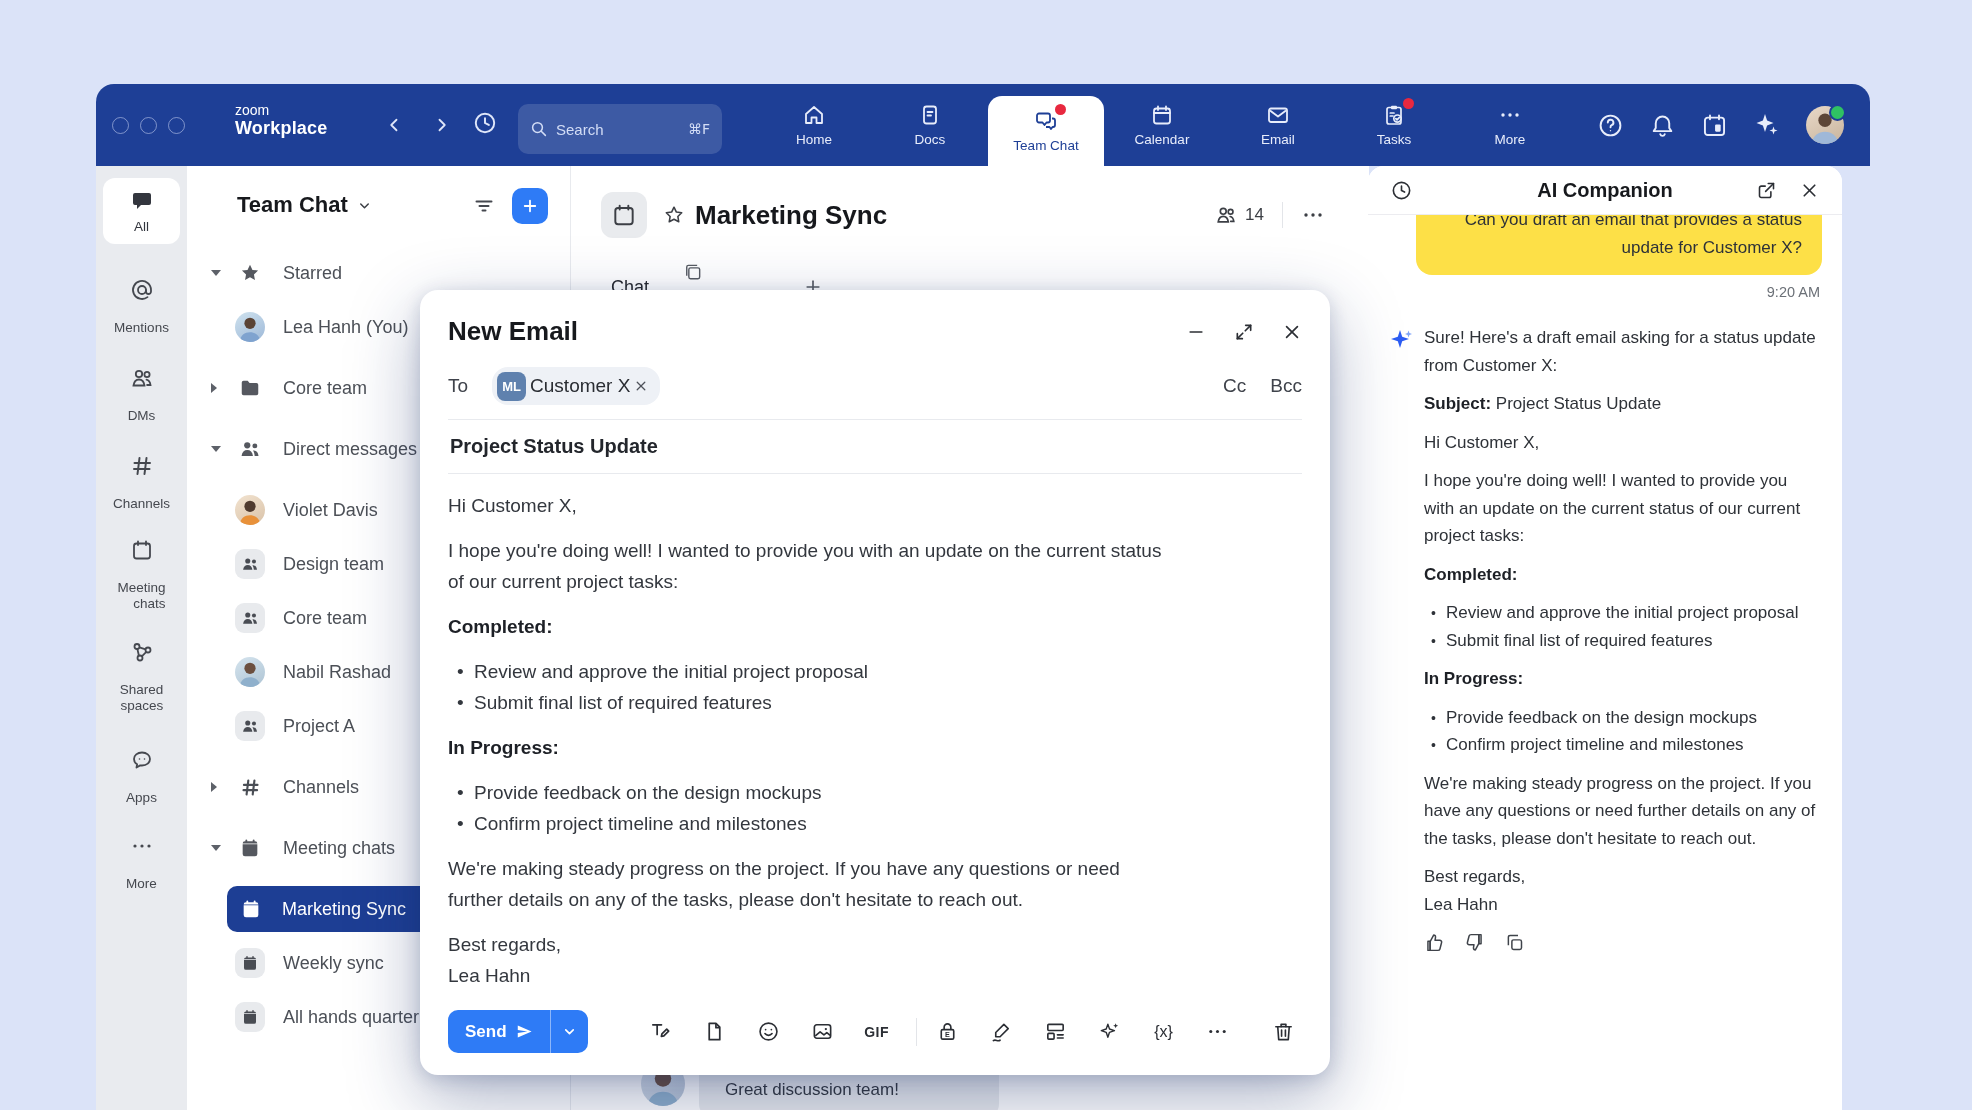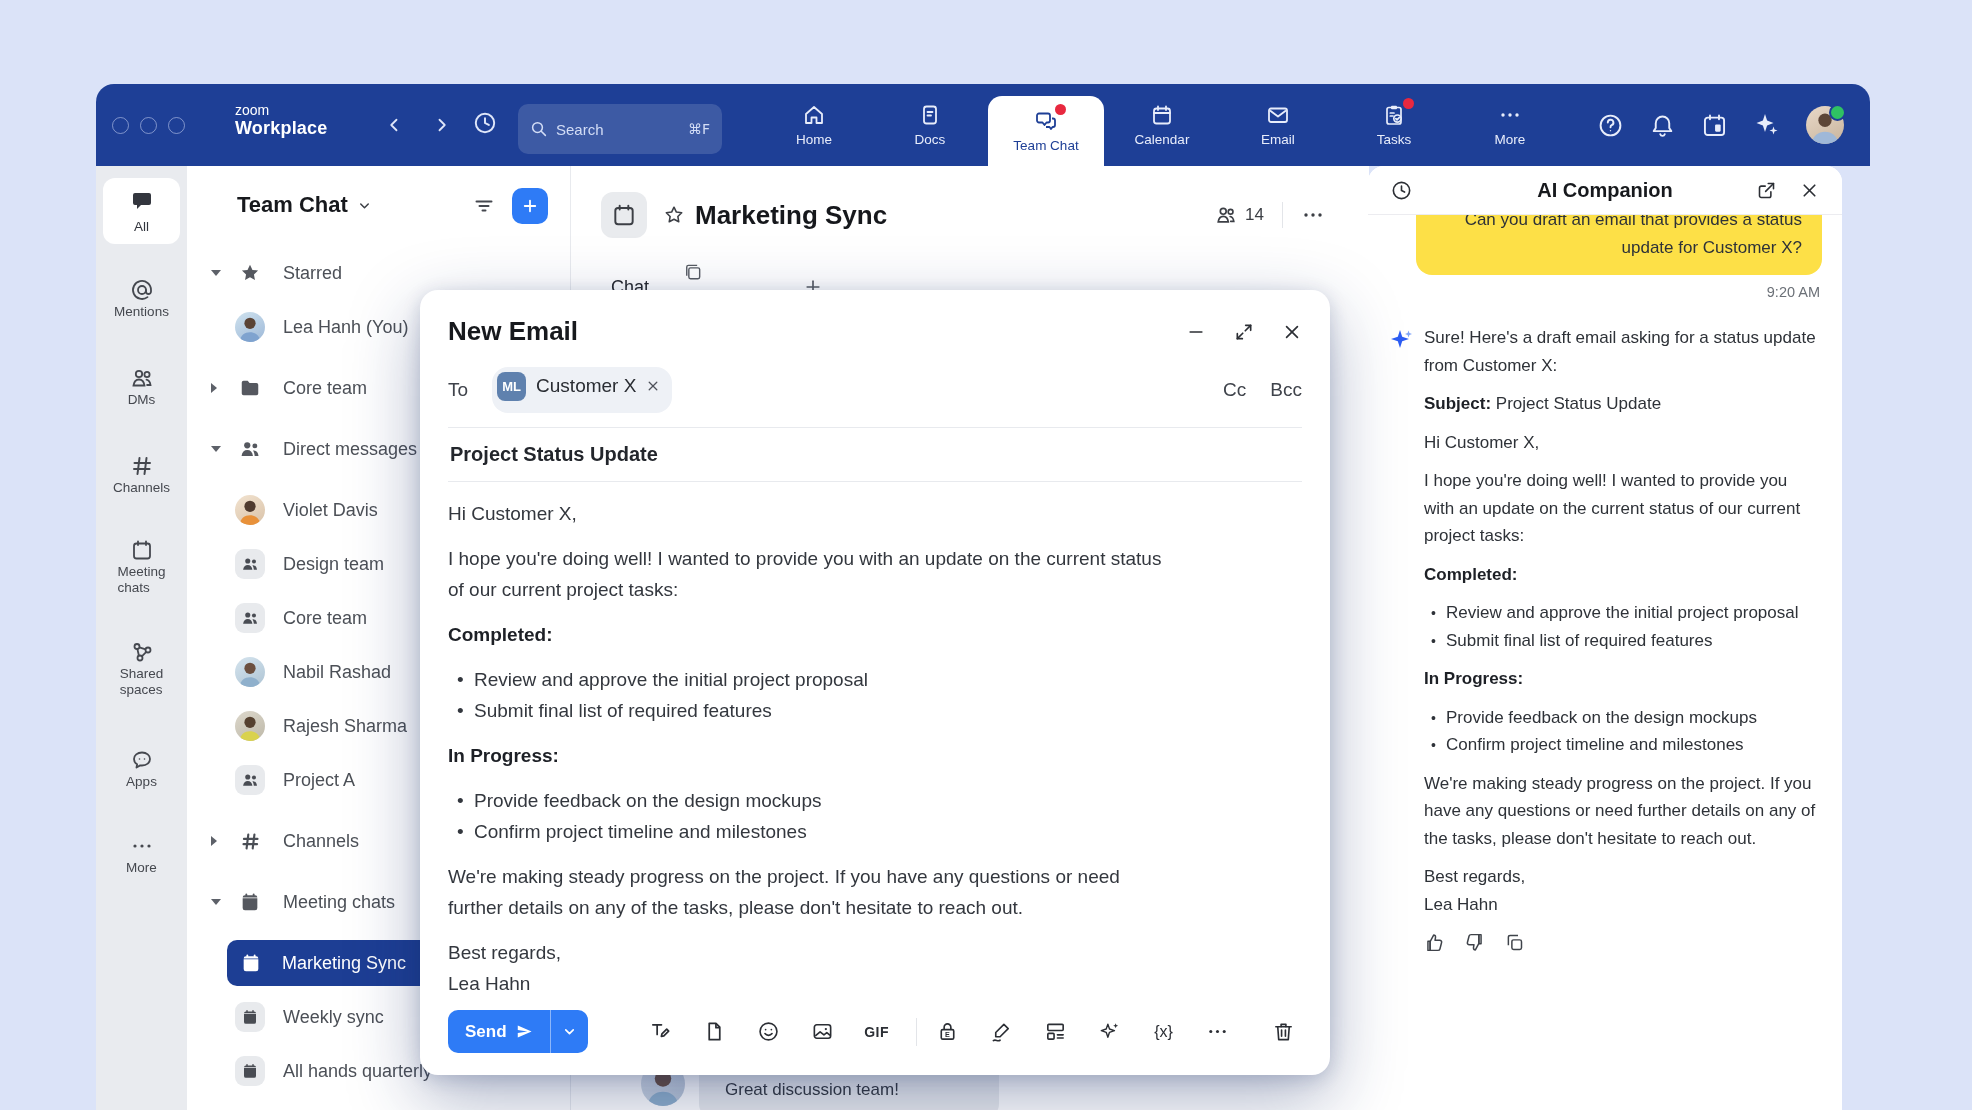--- a/index.html
+++ b/index.html
@@ -29,22 +29,22 @@
   .reddot{position:absolute;width:11px;height:11px;border-radius:50%;background:#e8283f;top:14px;right:38px;}
   .tab.active .reddot{top:8px;}
   .topright{position:absolute;right:26px;top:0;height:82px;display:flex;align-items:center;gap:25px;color:#e8edfb;}
   .tb-avatar{width:38px;height:38px;border-radius:50%;position:relative;overflow:visible;}
   .tb-avatar .pic{width:38px;height:38px;border-radius:50%;overflow:hidden;background:linear-gradient(150deg,#e9d9c8,#c8b49d);}
   .presence{position:absolute;right:-2px;top:-2px;width:13px;height:13px;border-radius:50%;
     background:#2fc163;border:2px solid #1e3f96;}
 
   
   .rail{position:absolute;left:96px;top:166px;width:91px;bottom:0;background:#e9ebef;}
-  .rail-item{position:absolute;left:0;width:91px;display:flex;flex-direction:column;align-items:center;gap:2px;
-    color:#45484f;font-size:13.5px;text-align:left;line-height:1.2;}
+  .rail-item{position:absolute;left:0;width:91px;display:flex;flex-direction:column;align-items:center;gap:18px;
+    color:#45484f;font-size:13.5px;text-align:right;line-height:1.2;}
   .rail-tile{position:absolute;left:7px;top:12px;width:77px;height:66px;background:#fff;border-radius:12px;
     display:flex;flex-direction:column;align-items:center;justify-content:center;gap:6px;color:#33363e;font-size:13.5px;}
 
   
   .chatpanel{position:absolute;left:187px;top:166px;width:383px;bottom:0;background:#fff;}
   .cp-header{position:relative;height:74px;}
   .cp-title{position:absolute;left:50px;top:26px;font-size:22px;font-weight:700;color:#17191d;display:flex;align-items:center;gap:9px;}
   .cp-actions{position:absolute;right:22px;top:22px;display:flex;align-items:center;gap:16px;}
   .plusbtn{width:36px;height:36px;border-radius:10px;background:#2e7bf6;display:flex;align-items:center;justify-content:center;color:#fff;}
   .rows{position:absolute;top:80px;left:0;right:0;}
@@ -82,21 +82,21 @@
   .chatmsg-bubble span{position:absolute;left:26px;top:40px;font-size:17px;color:#33373e;white-space:nowrap;}
 
   
   .modal{position:absolute;left:420px;top:290px;width:910px;height:785px;background:#fff;border-radius:18px;
     box-shadow:0 24px 70px rgba(23,43,99,.35), 0 4px 18px rgba(23,43,99,.18);padding:26px 28px 22px;box-sizing:border-box;}
   .m-head{display:flex;align-items:center;justify-content:space-between;}
   .m-title{font-size:26px;font-weight:700;color:#17191d;}
   .m-controls{display:flex;align-items:center;gap:28px;color:#2c2f35;}
   .m-to{margin-top:20px;display:flex;align-items:center;font-size:19px;color:#3f434b;}
   .chip{margin-left:24px;height:38px;background:#eef1f6;border-radius:16px;display:flex;align-items:center;
-    padding:0 12px 8px 5px;gap:10px;color:#2a2d33;}
+    padding:0 12px 0 5px;gap:4px;color:#2a2d33;}
   .chip .mlav{width:29px;height:29px;border-radius:8px;background:#5f81ae;color:#fff;font-size:13px;font-weight:700;
     display:flex;align-items:center;justify-content:center;}
   .chip .x{color:#4e525a;}
   .ccbcc{margin-left:auto;display:flex;gap:24px;}
   .m-div{height:1px;background:#e8eaee;margin-top:14px;}
   .m-subject{padding:15px 2px;font-size:20px;font-weight:600;color:#23262c;}
   .m-body{margin-top:16px;font-size:19px;line-height:31px;color:#33373e;max-width:730px;}
   .m-body p{margin:0 0 14px;}
   .m-body .bold{font-weight:700;color:#1d2026;}
   .bullets{margin:0 0 14px;}
@@ -445,31 +445,20 @@
               <svg viewBox="0 0 40 40" width="30" height="30">
                 <circle cx="20" cy="15" r="7.5" fill="#6b4f3f"></circle>
                 <path d="M6 40c1-9 7-13 14-13s13 4 14 13z" fill="#8fb0cc"></path>
               </svg>
             </span>
           </span>
         <span>Nabil Rashad</span>
       </div>
       <div class="row">
         <span class="slot">
-            <span class="avatar av-rajesh">
-              <svg viewBox="0 0 40 40" width="30" height="30">
-                <circle cx="20" cy="15" r="7.5" fill="#55402f"></circle>
-                <path d="M6 40c1-9 7-13 14-13s13 4 14 13z" fill="#d9d24e"></path>
-              </svg>
-            </span>
-          </span>
-        <span>Rajesh Sharma</span>
-      </div>
-      <div class="row">
-        <span class="slot">
             <span class="tile-sm">
               <svg width="18" height="18" viewBox="0 0 24 24" fill="#494c53">
                 <circle cx="9" cy="8" r="3.4"></circle>
                 <path d="M2.8 19.5c.6-4.2 2.8-6.3 6.2-6.3s5.6 2.1 6.2 6.3z"></path>
                 <circle cx="17.3" cy="8.6" r="2.7"></circle>
                 <path d="M16.2 13.5c3 .3 4.7 2.3 5.1 6h-4.2c-.2-2.5-.8-4.5-1.9-6z"></path>
               </svg>
             </span>
           </span>
         <span>Project A</span>

